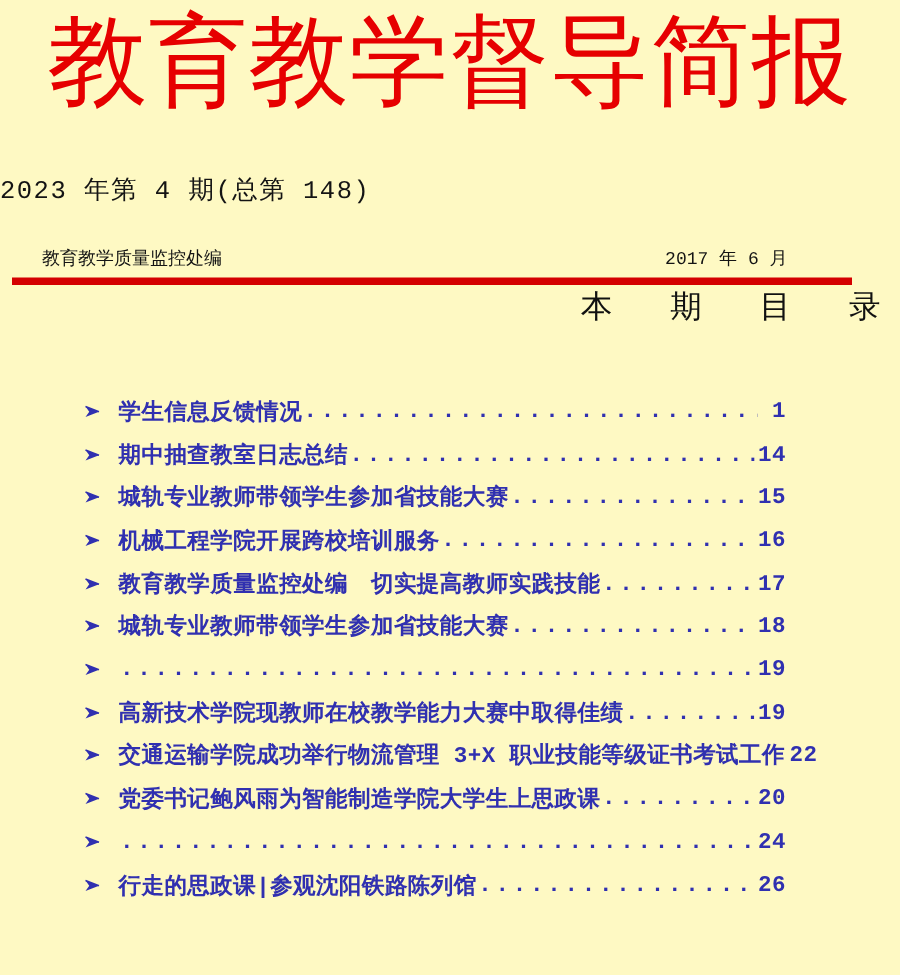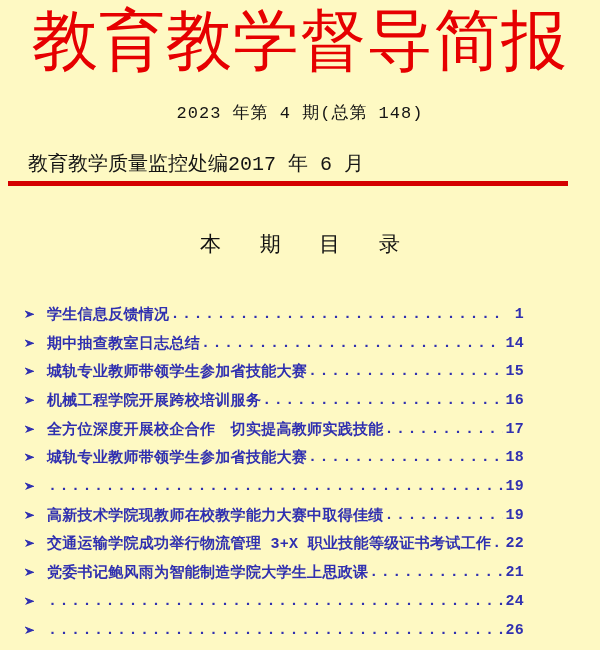--- a/index.html
+++ b/index.html
@@ -19,54 +19,53 @@
     margin: 2px 0 0 0;
     text-align: center;
     color: var(--title-red);
     font-size: 66px;
     font-weight: 400;
     line-height: 1.32;
     letter-spacing: 1px;
     white-space: nowrap;
   }
   .issue-line {
-    margin-top: 12px;
-    text-align: center;
+    margin-top: 26px;
+    text-align: left;
     font-size: 17px;
     color: #141414;
     letter-spacing: 1px;
   }
   .rule-block {
     margin: 26px 0 0 8px;
     width: 560px;
   }
   .info-row {
     display: flex;
-    justify-content: flex-start;
+    justify-content: space-between;
     align-items: flex-end;
     padding: 0 43px 4px 20px;
-    font-size: 20px;
+    font-size: 12px;
     color: #141414;
   }
   .red-rule {
     height: 5px;
     background: var(--rule-red);
   }
   .toc-heading {
-    margin-top: 44px;
-    text-align: center;
+    text-align: right;
     font-size: 21px;
     font-weight: 500;
     color: #111111;
     letter-spacing: 13px;
     text-indent: 13px; 
   }
   .toc-list {
     margin-top: 42px;
-    padding: 0 76px 0 24px;
+    padding: 0 76px 0 56px;
   }
   .toc-row {
     display: flex;
     align-items: center;
     height: 28.7px;
     color: var(--toc-blue);
     font-size: 15px;
     font-weight: 700;
     letter-spacing: 0.3px;
   }
@@ -162,21 +161,21 @@
       <span class="page-num">16</span>
     </div>
 
     <div class="toc-row">
       <span class="bullet">
         <svg width="11" height="11" viewBox="0 0 11 11" aria-hidden="true">
           <path d="M1 2 L10 5.5 L1 9 L3.5 5.5 Z" fill="currentColor"></path>
           <path d="M1 2 L10 5.5" stroke="currentColor" stroke-width="1" fill="none"></path>
         </svg>
       </span>
-      <span class="toc-title">全方位深度开展校企合作　切实提高教师实践技能</span>
+      <span class="toc-title">教育教学质量监控处编　切实提高教师实践技能</span>
       <span class="dots">........................................................................................................................</span>
       <span class="page-num">17</span>
     </div>
 
     <div class="toc-row">
       <span class="bullet">
         <svg width="11" height="11" viewBox="0 0 11 11" aria-hidden="true">
           <path d="M1 2 L10 5.5 L1 9 L3.5 5.5 Z" fill="currentColor"></path>
           <path d="M1 2 L10 5.5" stroke="currentColor" stroke-width="1" fill="none"></path>
         </svg>
@@ -223,39 +222,40 @@
 
     <div class="toc-row">
       <span class="bullet">
         <svg width="11" height="11" viewBox="0 0 11 11" aria-hidden="true">
           <path d="M1 2 L10 5.5 L1 9 L3.5 5.5 Z" fill="currentColor"></path>
           <path d="M1 2 L10 5.5" stroke="currentColor" stroke-width="1" fill="none"></path>
         </svg>
       </span>
       <span class="toc-title">党委书记鲍风雨为智能制造学院大学生上思政课</span>
       <span class="dots">........................................................................................................................</span>
-      <span class="page-num">21</span>
+      <span class="page-num">20</span>
     </div>
 
     <div class="toc-row">
       <span class="bullet">
         <svg width="11" height="11" viewBox="0 0 11 11" aria-hidden="true">
           <path d="M1 2 L10 5.5 L1 9 L3.5 5.5 Z" fill="currentColor"></path>
           <path d="M1 2 L10 5.5" stroke="currentColor" stroke-width="1" fill="none"></path>
         </svg>
       </span>
       <span class="dots">........................................................................................................................</span>
       <span class="page-num">24</span>
     </div>
 
     <div class="toc-row">
       <span class="bullet">
         <svg width="11" height="11" viewBox="0 0 11 11" aria-hidden="true">
           <path d="M1 2 L10 5.5 L1 9 L3.5 5.5 Z" fill="currentColor"></path>
           <path d="M1 2 L10 5.5" stroke="currentColor" stroke-width="1" fill="none"></path>
         </svg>
       </span>
+      <span class="toc-title">行走的思政课|参观沈阳铁路陈列馆</span>
       <span class="dots">........................................................................................................................</span>
       <span class="page-num">26</span>
     </div>
   </div>
 
 </div>
 
 </body></html>

